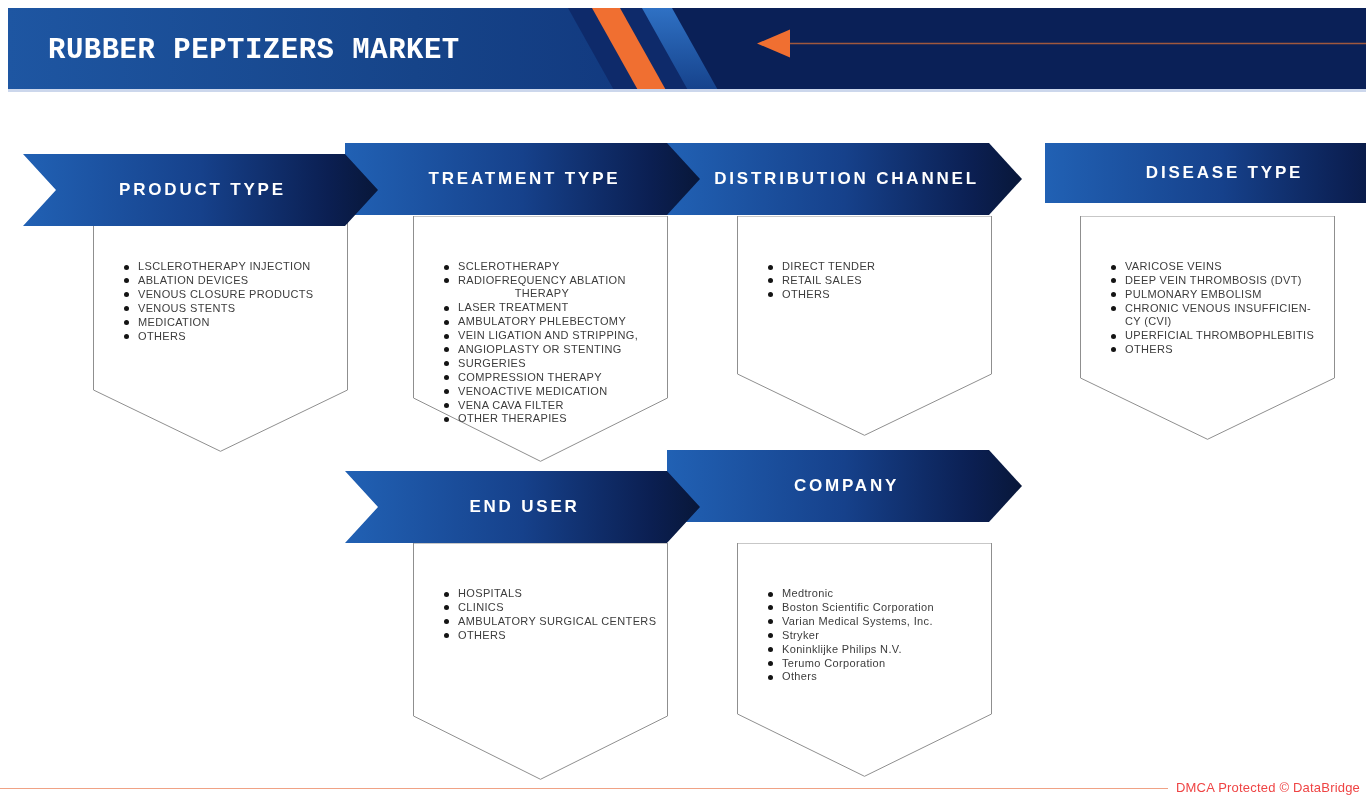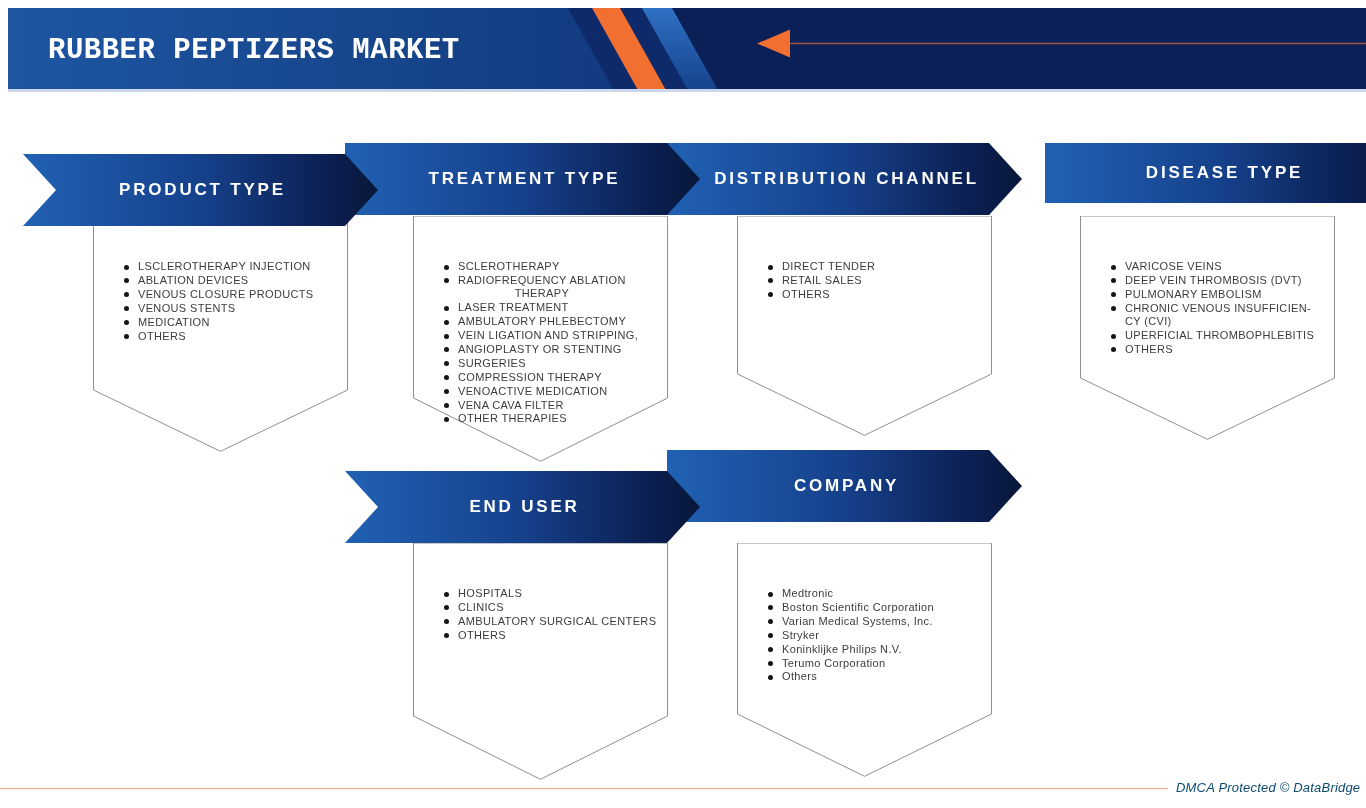--- a/index.html
+++ b/index.html
@@ -52,21 +52,21 @@
   }
   .li-text {
     font-size: 11px; line-height: 13.4px; color: #3c3c3c;
     letter-spacing: 0.35px; white-space: pre-line;
   }
 
   
   .footer-line { position: absolute; left: 0; top: 788px; width: 1168px; height: 1px; background: #f0a285; }
   .footer-dmca {
     position: absolute; left: 1176px; top: 780px;
-    color: #0c4a6e; font-size: 13px; letter-spacing: 0.2px; white-space: nowrap; font-style: italic;
+    color: #ef4444; font-size: 13px; letter-spacing: 0.2px; white-space: nowrap;
   }
 </style>
 </head>
 <body>
 
 <div id="diagram">
 
   <div class="header">
     <svg class="header-decor" viewBox="0 0 1358 84" preserveAspectRatio="none">
       <defs>

